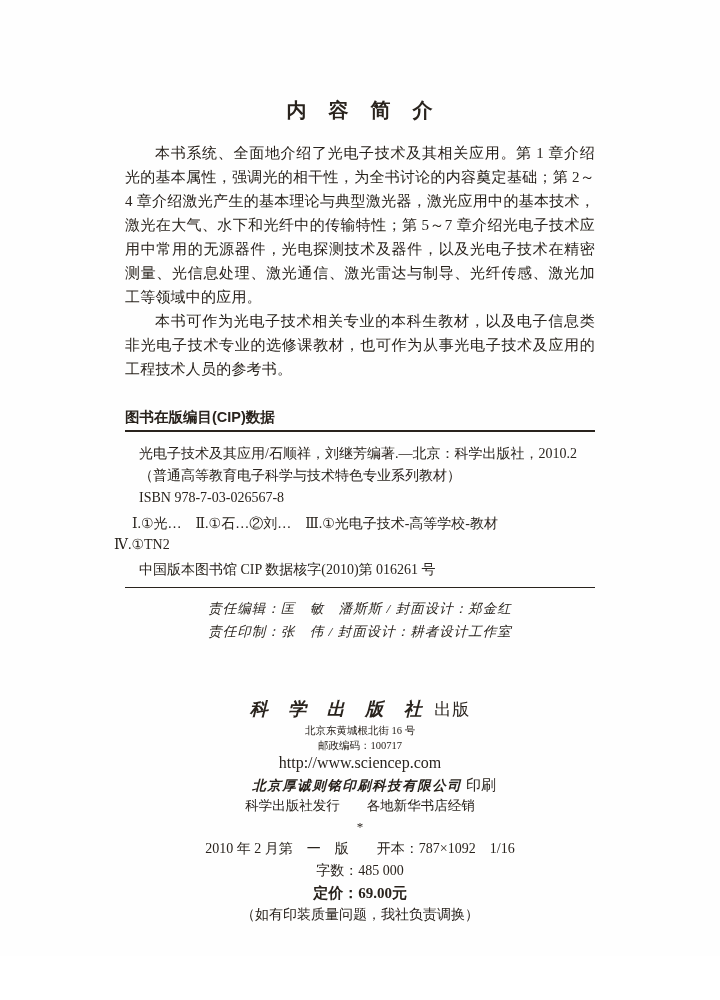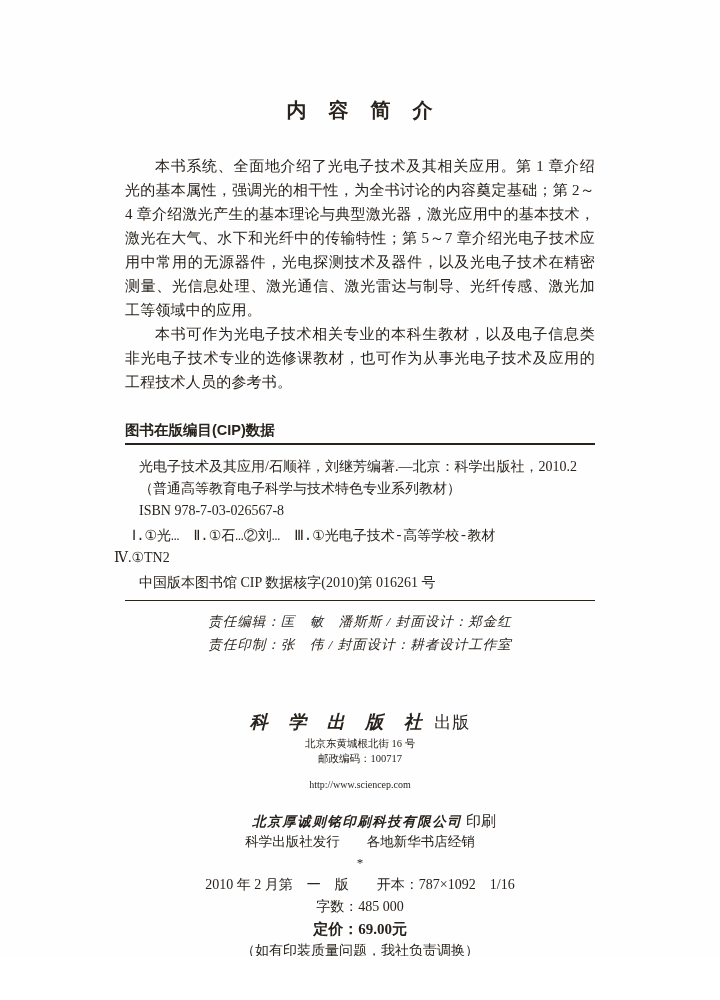--- a/index.html
+++ b/index.html
@@ -18,41 +18,41 @@
   .doc-title {
     margin-top: 100px;
     text-align: center;
     font-family: "Liberation Sans", "DejaVu Sans", sans-serif;
     font-weight: bold;
     font-size: 20px;
     line-height: 20px;
     letter-spacing: 1px;
   }
 
-  .intro { margin-top: 34px; }
+  .intro { margin-top: 21px; }
   .intro p {
     font-size: 15px;
     line-height: 24px;
     text-align: justify;
     text-indent: 2em;
     letter-spacing: 0.2px;
   }
 
   .cip { margin-top: 28px; }
   .cip-header {
     font-family: "Liberation Sans", "DejaVu Sans", sans-serif;
     font-weight: bold;
     font-size: 14.5px;
     line-height: 17px;
   }
   .rule { border: none; border-top: 2px solid #29231d; margin-top: 4px; }
   .rule.thin { border-top-width: 1.5px; }
   .cip-body { margin-top: 11px; padding-left: 14px; font-size: 14px; line-height: 22px; }
   .cip-class { margin-top: 4px; margin-left: -11px; font-size: 14px; line-height: 21px; }
-  .cip-class .l1 { padding-left: 18px; font-family: Liberation Mono, monospace; }
+  .cip-class .l1 { padding-left: 18px; }
   .cip-record { margin-top: 5px; padding-left: 14px; font-size: 14px; line-height: 20px; }
   .section-rule { margin-top: 7px; }
 
   .credits {
     margin-top: 9px;
     text-align: center;
     font-style: italic;
     font-size: 13.5px;
     line-height: 23px;
     letter-spacing: 1px;
@@ -61,22 +61,22 @@
   .pub { margin-top: 56px; text-align: center; }
   .pub-name { font-size: 18px; line-height: 20px; }
   .pub-name .cal {
     font-weight: bold;
     font-style: italic;
     letter-spacing: 8px;
   }
   .pub-name .suffix { font-size: 17px; letter-spacing: 1px; }
   .pub-address { margin-top: 4px; font-size: 10.5px; line-height: 14.5px; }
   .pub-postcode { font-size: 10.5px; line-height: 14.5px; }
-  .pub-url { margin-top: 11px; font-size: 10px; line-height: 16px; }
-  .printer-line { margin-top: 18px; font-size: 15px; line-height: 20px; padding-left: 28px; }
+  .pub-url { margin-top: 2px; font-size: 16px; line-height: 16px; }
+  .printer-line { margin-top: 4px; font-size: 15px; line-height: 20px; padding-left: 28px; }
   .printer-line .cal {
     font-weight: bold;
     font-style: italic;
     font-size: 13.5px;
     letter-spacing: 1.5px;
   }
   .distribution { font-size: 13.5px; line-height: 20px; }
   .asterisk { font-size: 13px; line-height: 22px; }
 
   .printing { text-align: center; font-size: 14px; line-height: 22px; }

